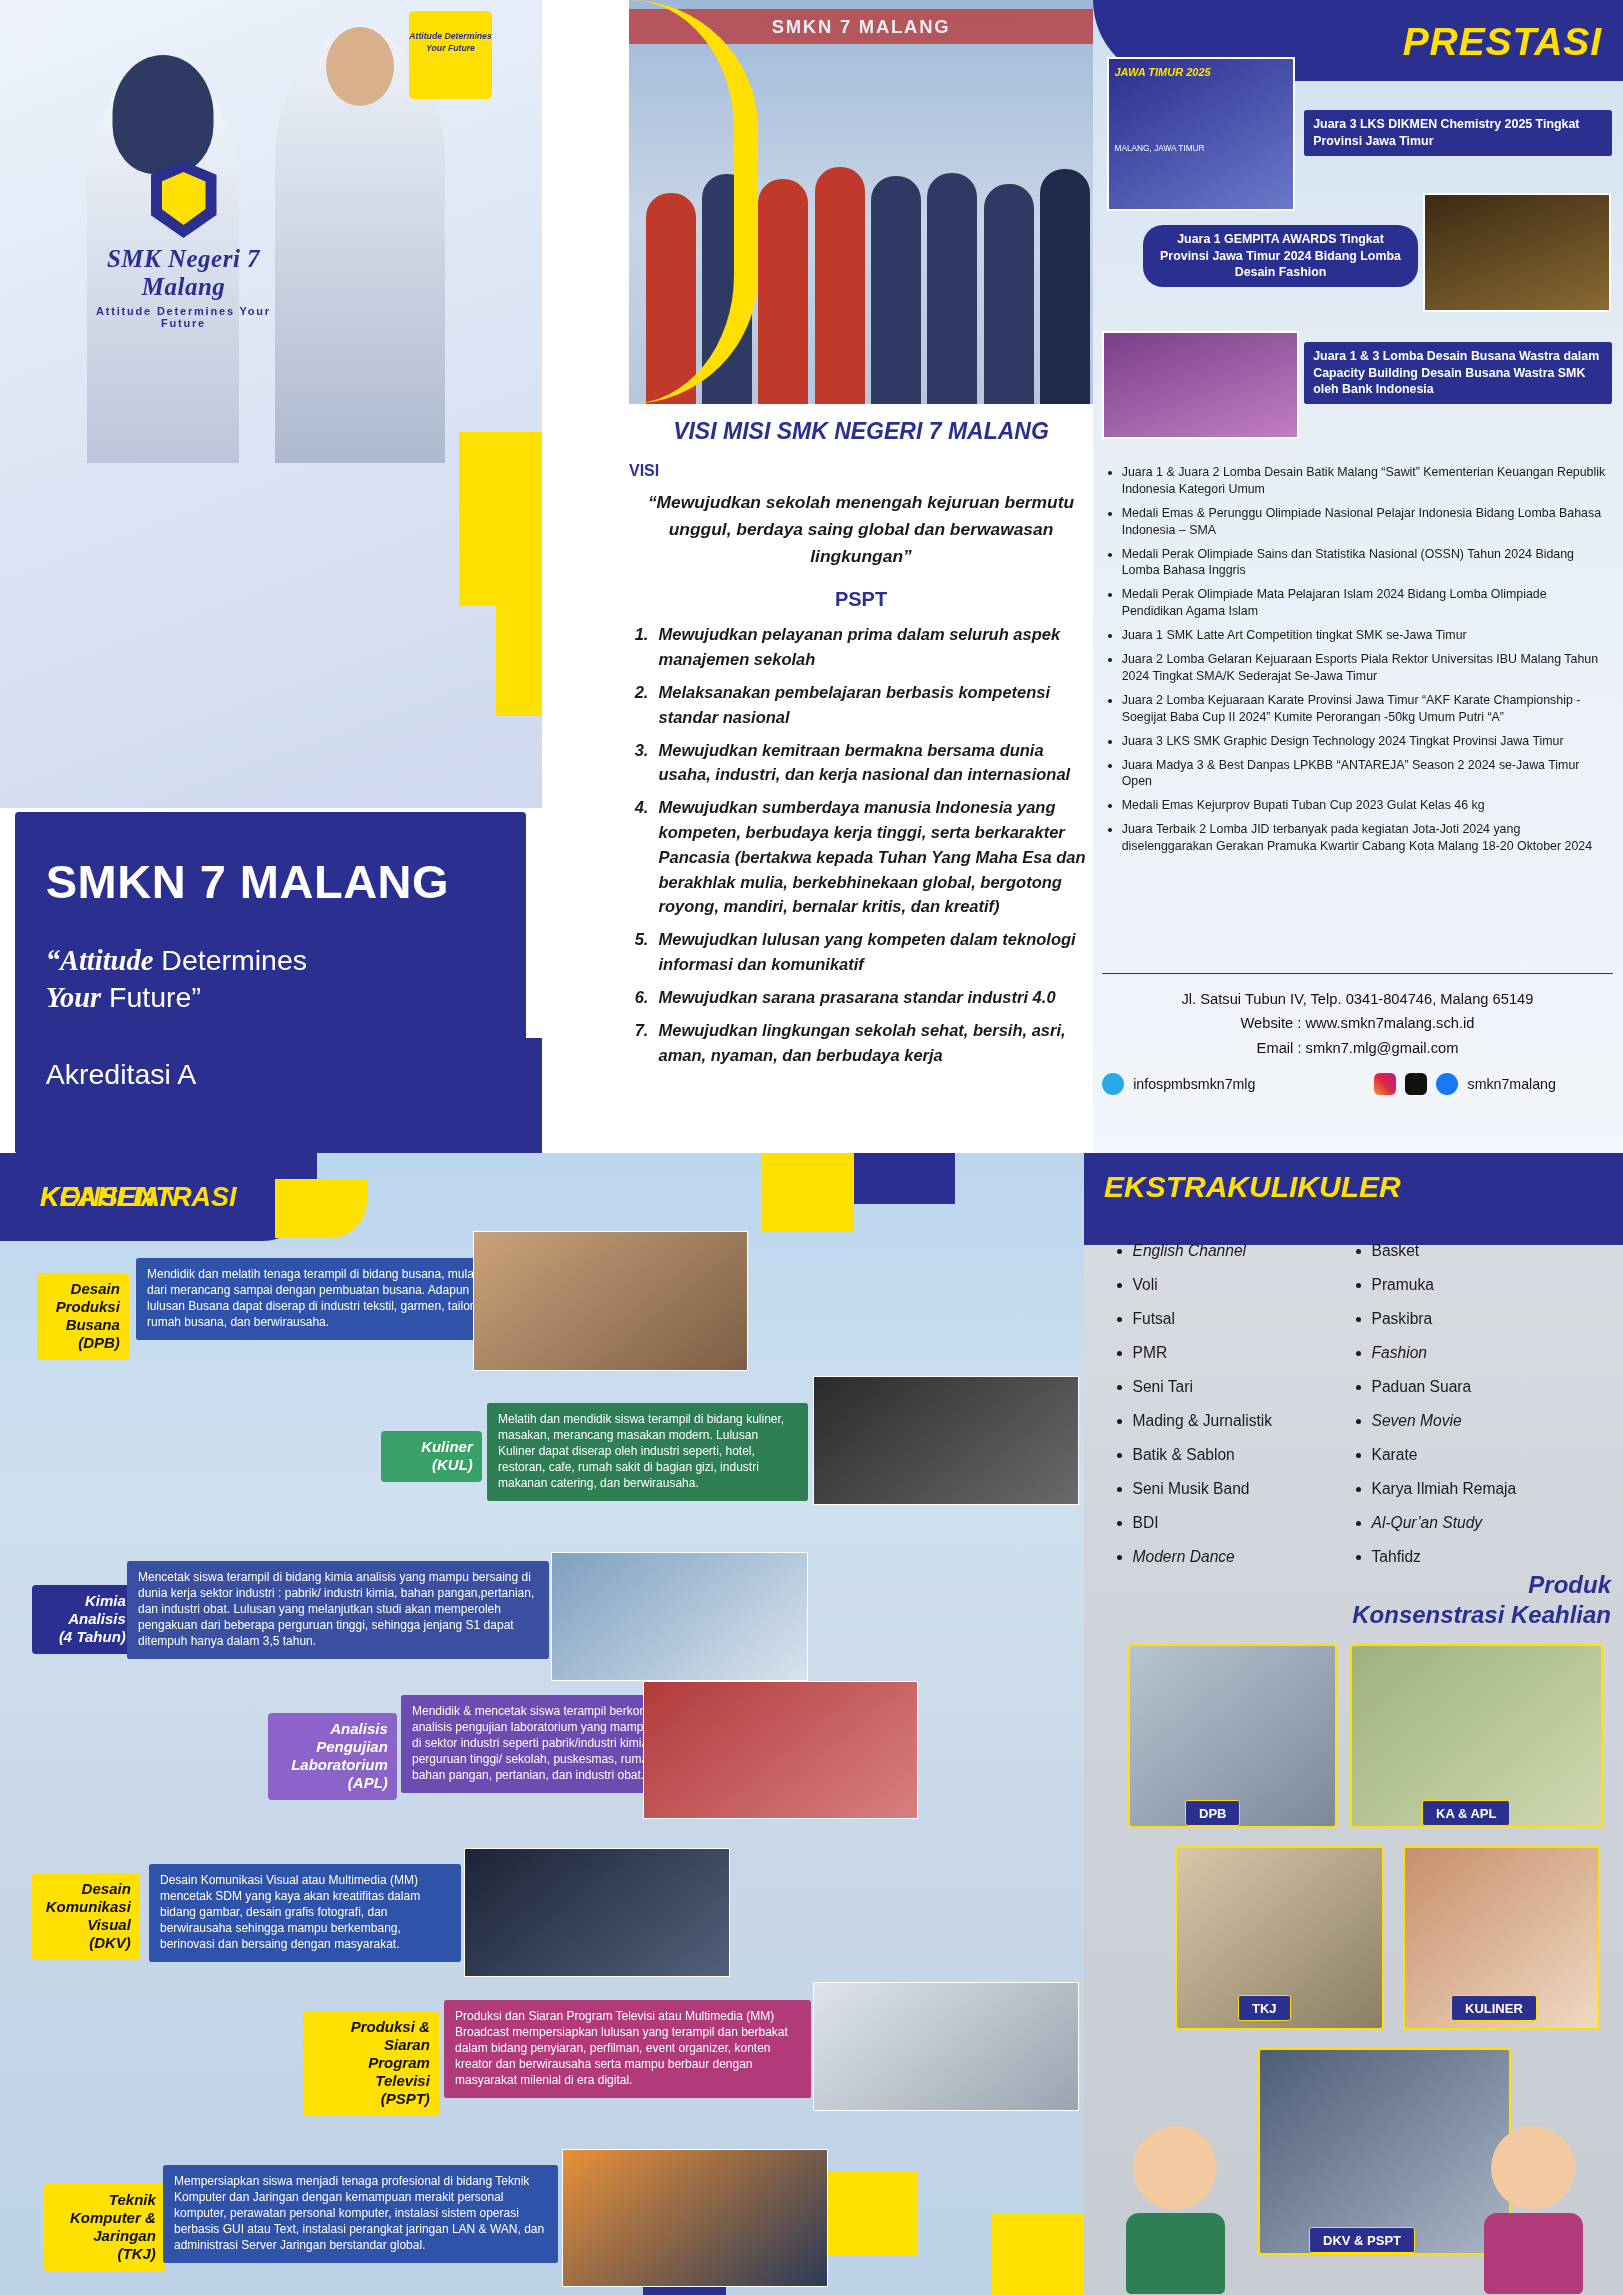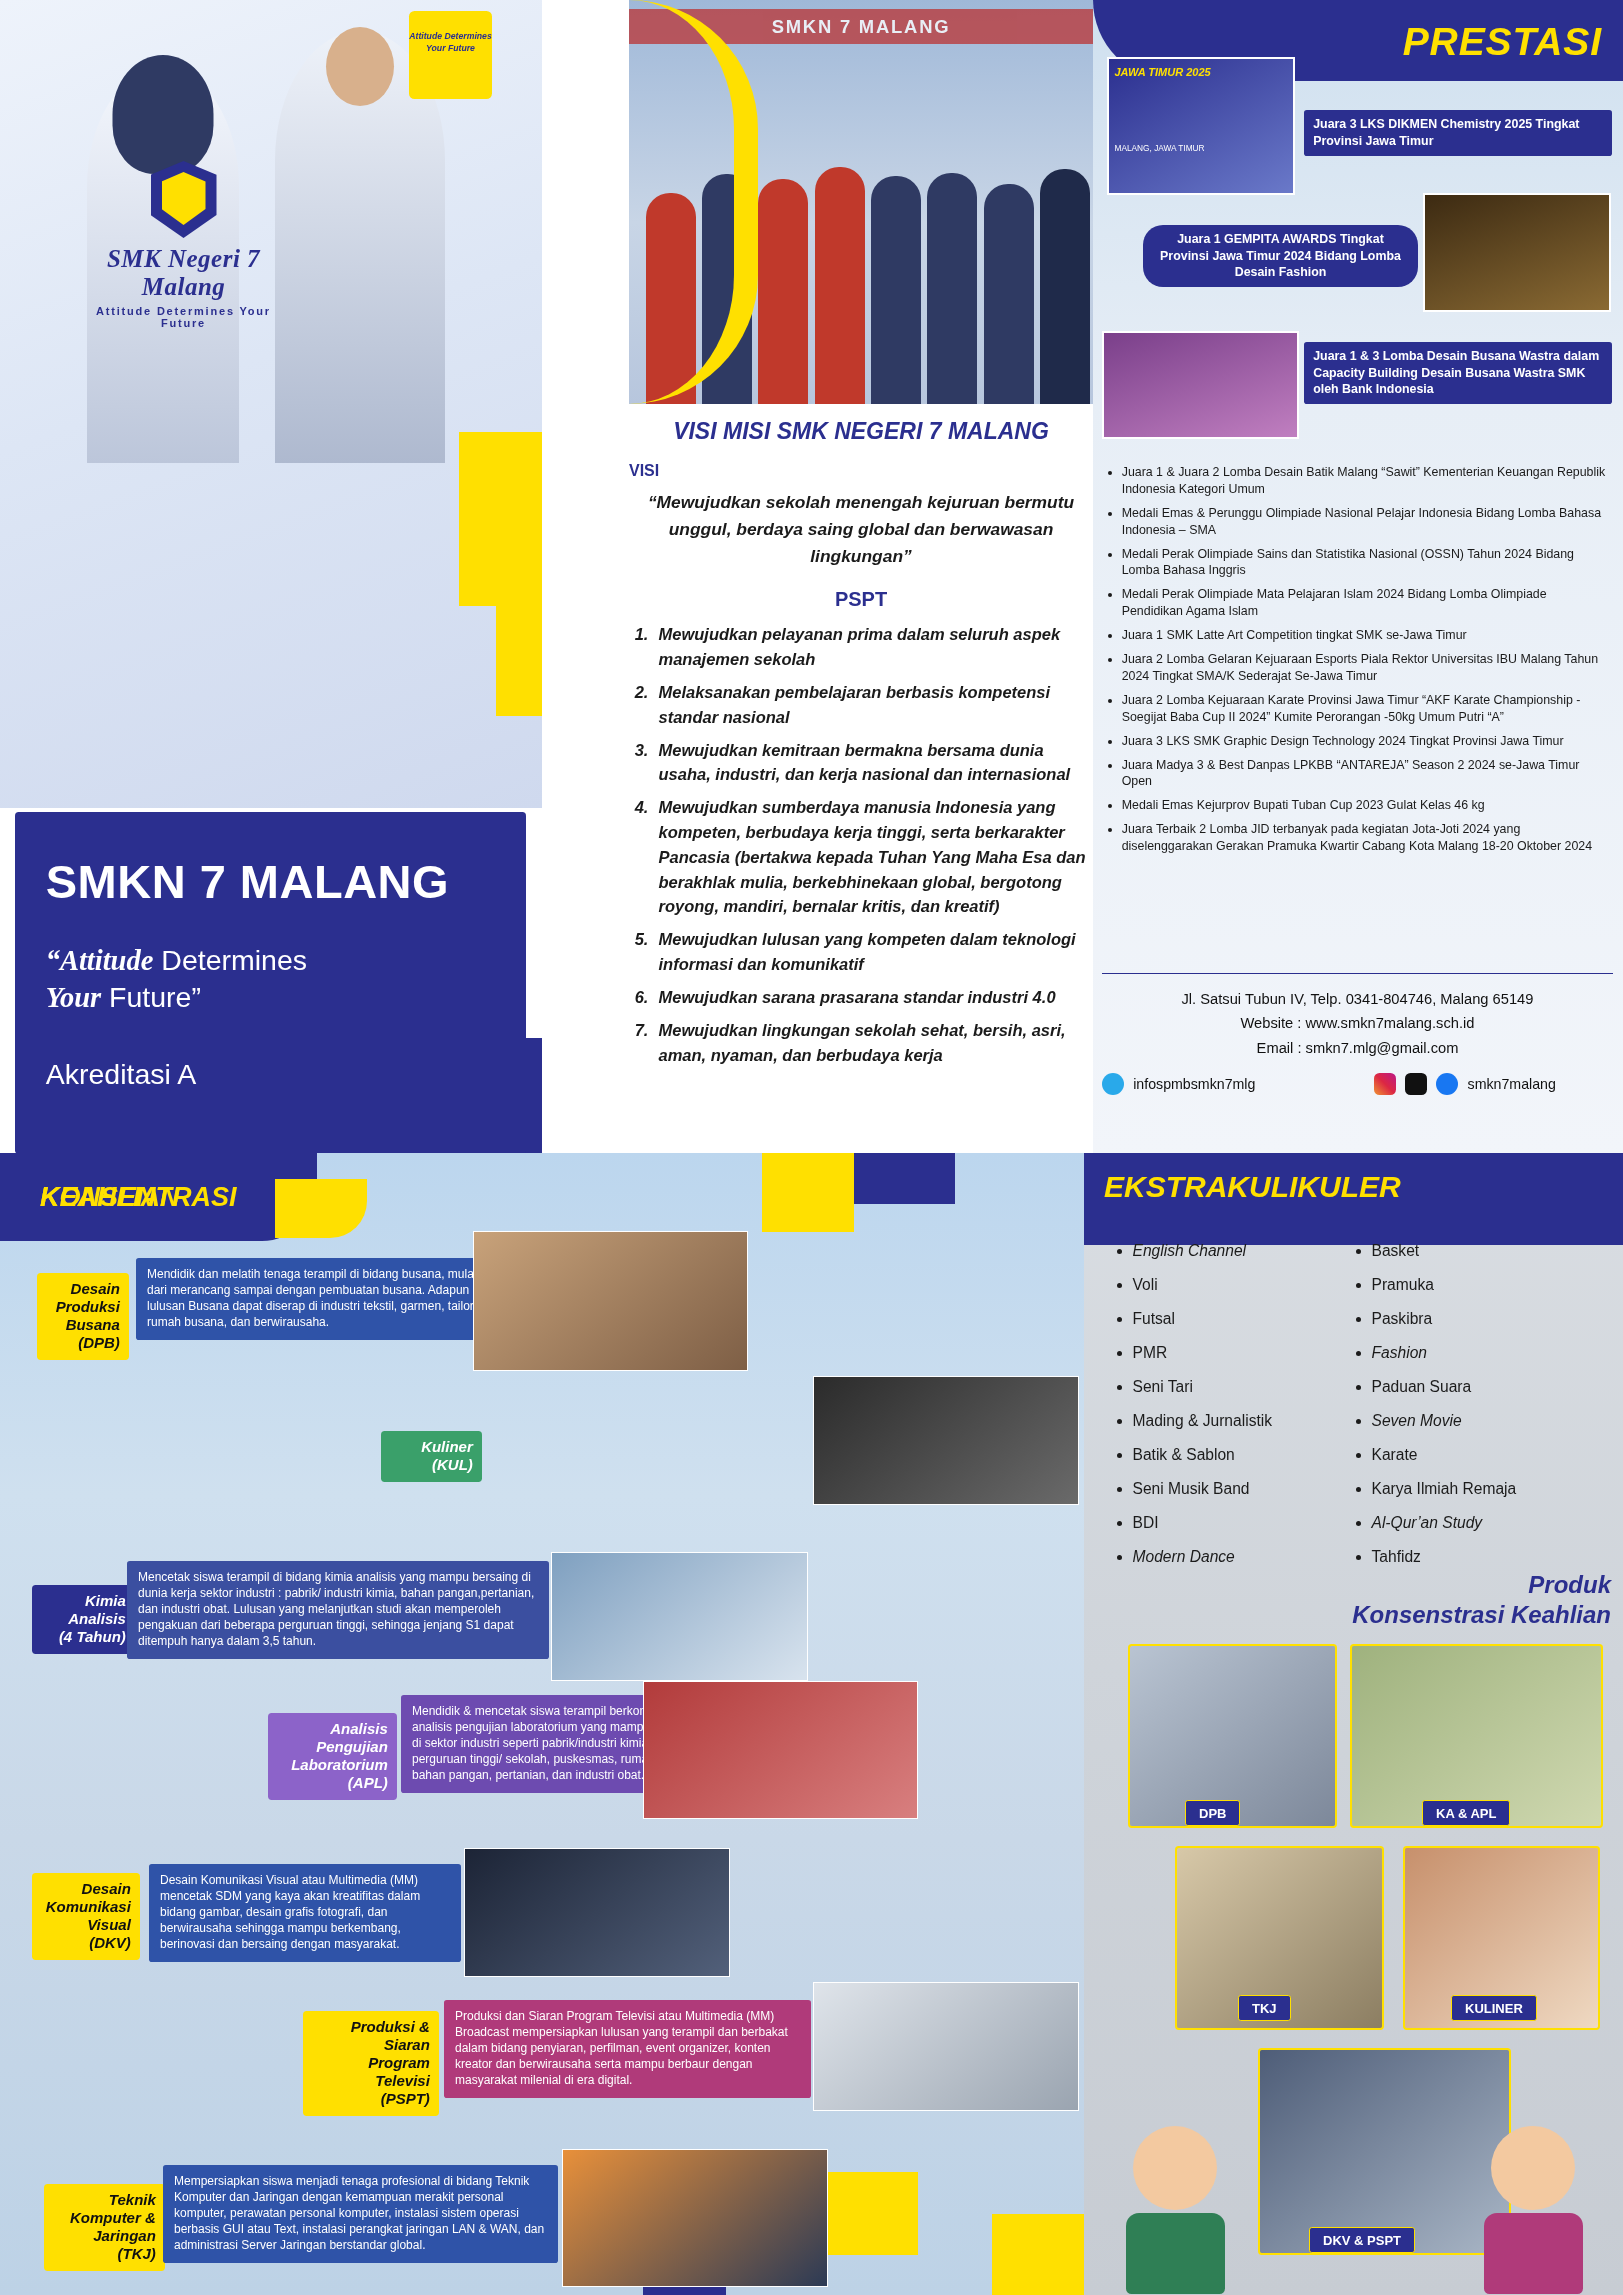--- a/index.html
+++ b/index.html
@@ -247,21 +247,21 @@
       <div style="font-size:8.7px;font-weight:bold;color:#2b2f8f;text-align:center;padding-top:20px;line-height:1.35;font-style:italic;">Attitude Determines Your Future</div>
     </div>
 
     <div class="right">
       <div class="right-bg"></div>
       <div class="prestasi-bar">
         <span>PRESTASI</span>
       </div>
     </div>
 
-    <div class="ach-photo imgph" style="left:1107px;top:57px;width:188px;height:138px;background:linear-gradient(150deg,#2b2f8f,#6a79c9);">
+    <div class="ach-photo imgph" style="left:1107px;top:57px;width:188px;height:154px;background:linear-gradient(150deg,#2b2f8f,#6a79c9);">
       <div style="color:#ffe000;font-size:11px;font-weight:bold;padding:7.3px 5.5px;font-style:italic;">JAWA TIMUR 2025</div>
       <div style="color:#fff;font-size:8.3px;padding:57px 5.5px 0 5.5px;">MALANG, JAWA TIMUR</div>
     </div>
     <div class="ach-lab" style="left:1304px;top:110px;width:308px;">Juara 3 LKS DIKMEN Chemistry 2025 Tingkat Provinsi Jawa Timur</div>
 
     <div class="ach-photo imgph" style="left:1423px;top:193px;width:188px;height:119px;background:linear-gradient(160deg,#3c2a12,#8a6a33);"></div>
     <div class="ach-lab" style="left:1143px;top:225px;width:275px;text-align:center;border-radius:20px;">Juara 1 GEMPITA AWARDS Tingkat Provinsi Jawa Timur 2024 Bidang Lomba Desain Fashion</div>
 
     <div class="ach-photo imgph" style="left:1102px;top:331px;width:197px;height:108px;background:linear-gradient(160deg,#7a3f8a,#c07fc0);"></div>
     <div class="ach-lab" style="left:1304px;top:342px;width:308px;">Juara 1 &amp; 3 Lomba Desain Busana Wastra dalam Capacity Building Desain Busana Wastra SMK oleh Bank Indonesia</div>
@@ -333,20 +333,21 @@
     <span>Busana</span><br>
     <span>(DPB)</span>
   </div>
   <div class="c-desc" style="left:136px;top:1258px;width:362px;background:#2f53a8;">Mendidik dan melatih tenaga terampil di bidang busana, mulai dari merancang sampai dengan pembuatan busana. Adapun lulusan Busana dapat diserap di industri tekstil, garmen, tailor, rumah busana, dan berwirausaha.</div>
   <div class="c-photo imgph" style="left:473px;top:1231px;width:275px;height:140px;background:linear-gradient(140deg,#c8a27a,#7e5f46);"></div>
 
   <div class="c-tag" style="left:381px;top:1431px;width:101px;background:#3aa06a;color:#fff;">
     <span>Kuliner</span><br>
     <span>(KUL)</span>
   </div>
+  <div class="c-desc" style="left:487px;top:1403px;width:321px;background:#2f7f55;">Melatih dan mendidik siswa terampil di bidang kuliner, masakan, merancang masakan modern. Lulusan Kuliner dapat diserap oleh industri seperti, hotel, restoran, cafe, rumah sakit di bagian gizi, industri makanan catering, dan berwirausaha.</div>
   <div class="c-photo imgph" style="left:813px;top:1376px;width:266px;height:129px;background:linear-gradient(140deg,#2b2b2b,#6a6a6a);"></div>
 
   <div class="c-tag" style="left:32px;top:1585px;width:103px;background:#2b2f8f;color:#fff;">
     <span>Kimia</span><br>
     <span>Analisis</span><br>
     <span>(4 Tahun)</span>
   </div>
   <div class="c-desc" style="left:127px;top:1561px;width:422px;background:#3b4fa0;">Mencetak siswa terampil di bidang kimia analisis yang mampu bersaing di dunia kerja sektor industri : pabrik/ industri kimia, bahan pangan,pertanian, dan industri obat. Lulusan yang melanjutkan studi akan memperoleh pengakuan dari beberapa perguruan tinggi, sehingga jenjang S1 dapat ditempuh hanya dalam 3,5 tahun.</div>
   <div class="c-photo imgph" style="left:551px;top:1552px;width:257px;height:129px;background:linear-gradient(140deg,#7fa0c0,#d8e3ee);"></div>
 

